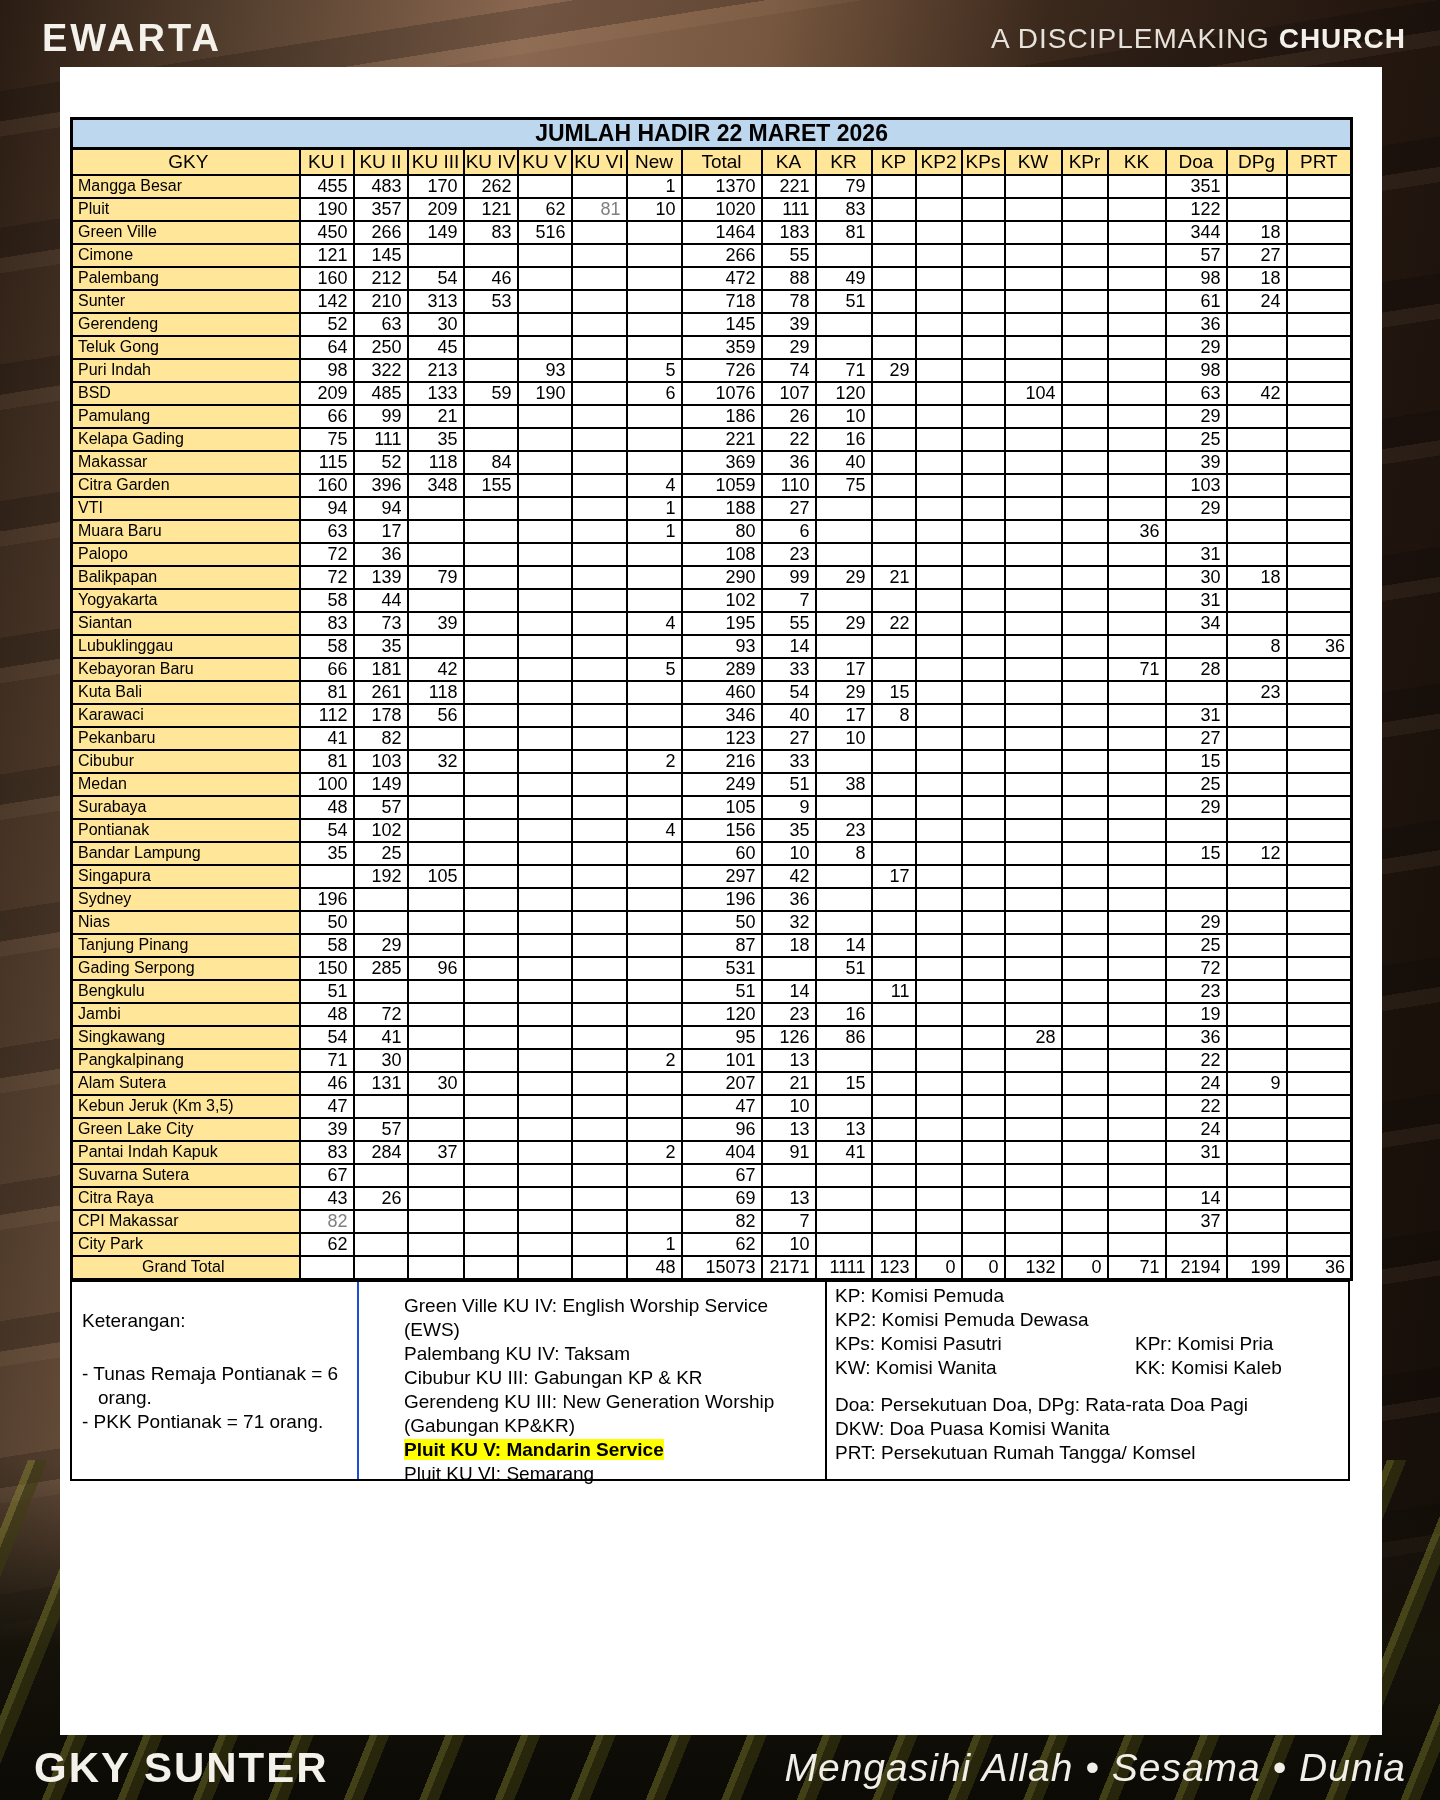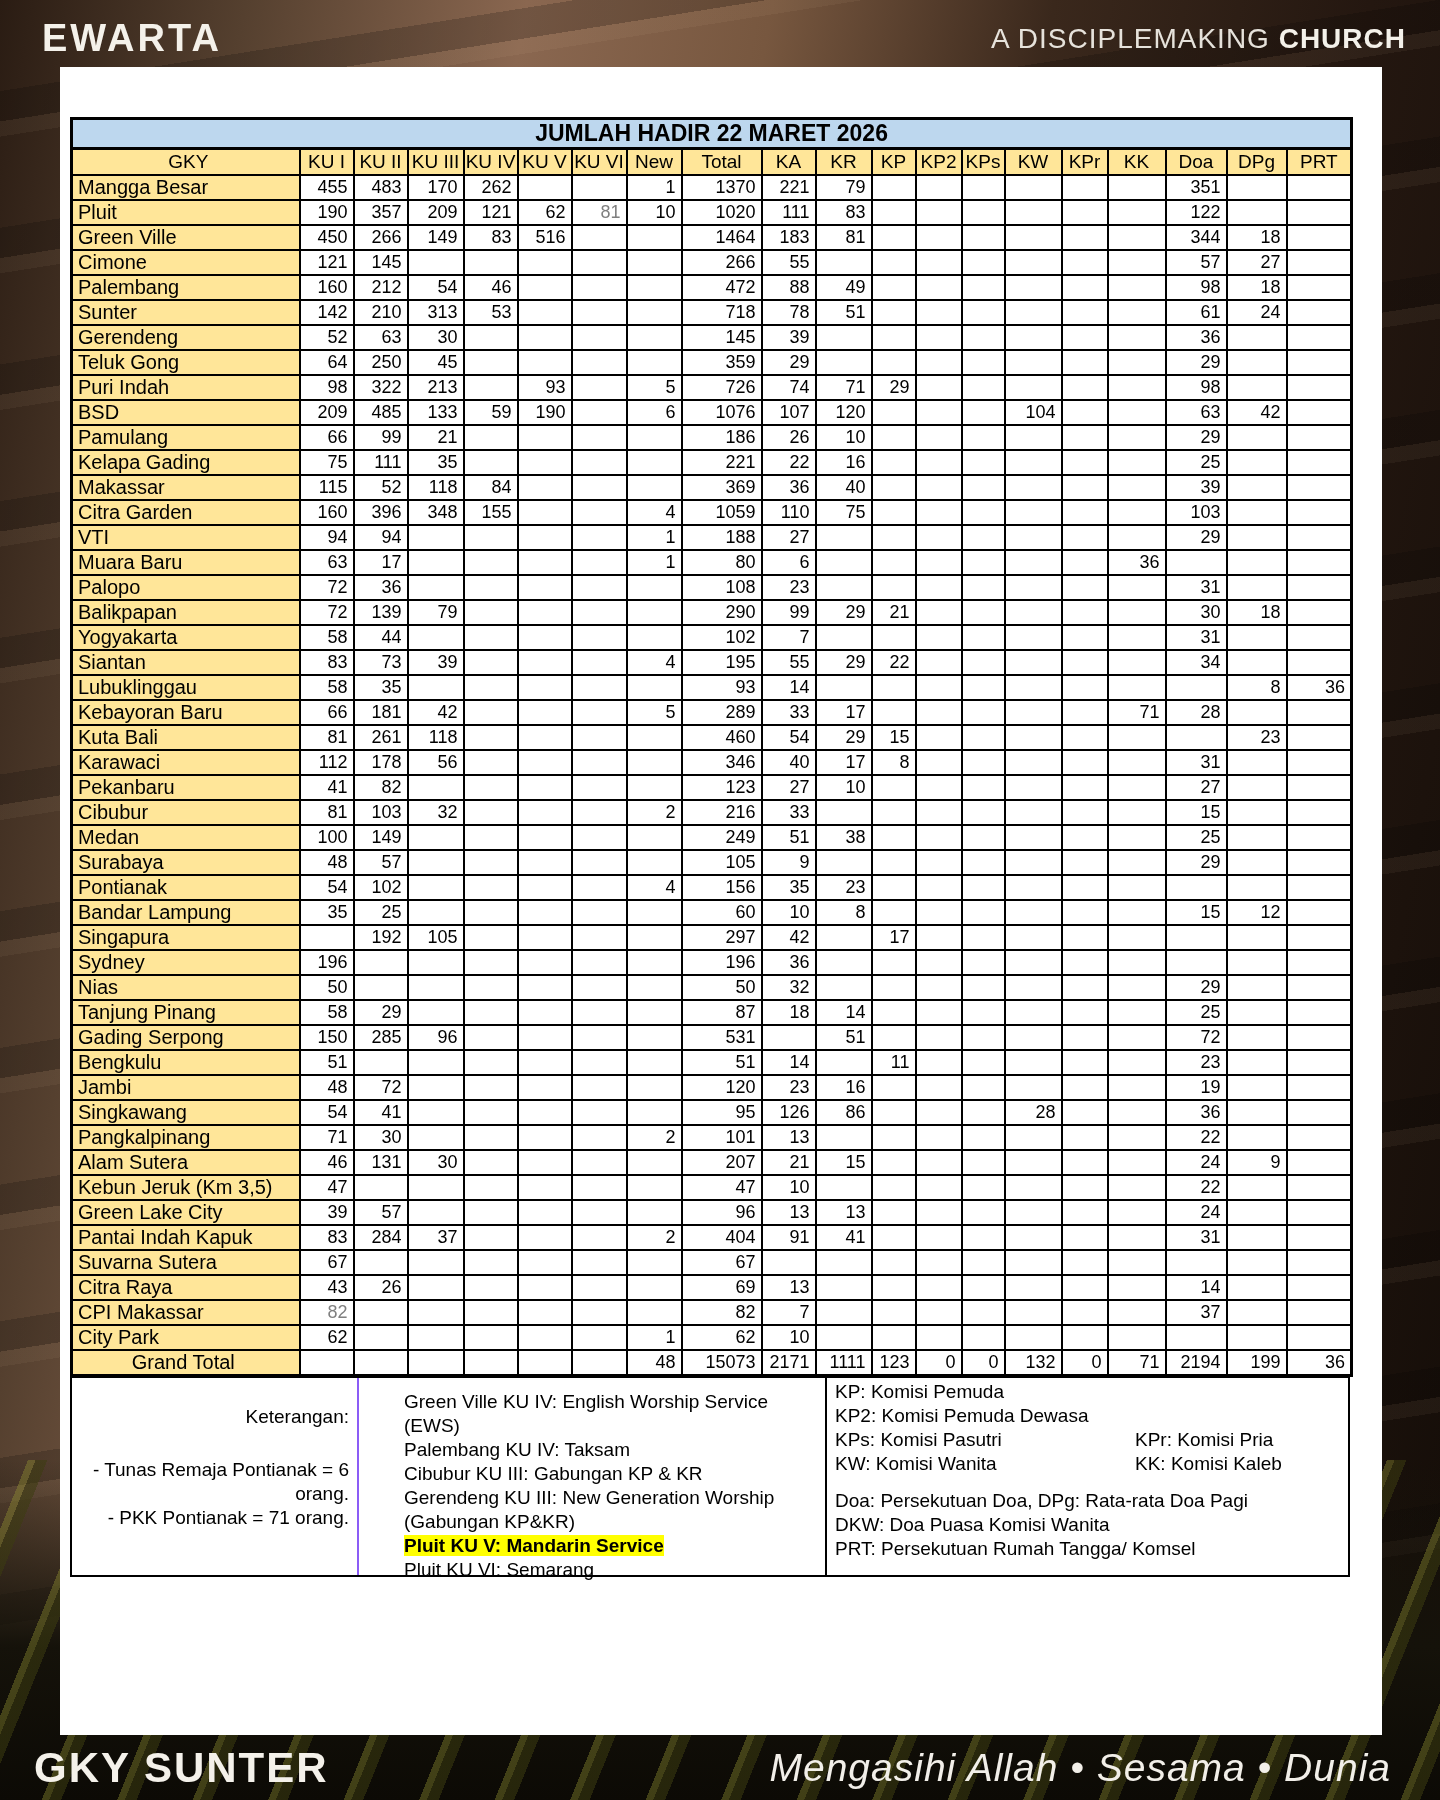--- a/index.html
+++ b/index.html
@@ -31,38 +31,38 @@
 
   table.att { border-collapse:collapse; table-layout:fixed; width:1280px;
     margin:50px 0 0 10px; border:3px solid #000; }
   table.att th, table.att td { border:2px solid #000; overflow:hidden; white-space:nowrap; }
   tr.title-row th { background:#bdd7ee; height:30px; font-size:23px; font-weight:bold;
     text-align:center; color:#000; border-bottom:3px solid #000; }
   tr.head-row th { background:#ffe699; height:26px; font-size:19px; font-weight:400;
     text-align:center; color:#000; }
   tr.head-row th.namehead { text-align:center; padding-left:5px; }
   tbody td { height:23px; font-size:18px; color:#000; text-align:right; padding:0 5px; background:#fff; }
-  tbody td.rowname { background:#ffe699; text-align:left; font-size:20px; padding-left:5px; }
+  tbody td.rowname { background:#ffe699; text-align:left; font-size:16px; padding-left:5px; }
   tbody tr.gt td.rowname { text-align:center; padding-left:0; }
   td.muted { color:#7f7f7f; }
 
   .notes { display:flex; width:1280px; margin:-2px 0 0 10px; height:202px;
     border:2px solid #000; border-top:3px solid #000; font-size:19px; color:#000; }
-  .note-left  { width:287px; border-right:2px solid #8b5cf6; padding:28px 8px 0 10px;text-align:right; }
+  .note-left  { width:287px; border-right:2px solid #1d4ed8; padding:28px 8px 0 10px; }
   .note-mid   { width:468px; border-right:2px solid #000; padding:12px 6px 0 8px; line-height:24px; }
   .note-right { flex:1; padding:2px 6px 0 8px; line-height:24px; position:relative; }
   .note-title { margin-bottom:30px; }
   .ket-item { padding-left:16px; text-indent:-16px; line-height:24px; }
   .svc-line { line-height:24px;margin-left:37px; }
   .svc-line .hl { background:#ffff00; font-weight:bold; }
   .legend-row { position:relative; }
   .legend-right { position:absolute; left:300px; top:0; }
   .legend-gap { height:13px; }
 
-  .bottom-strip { position:absolute; left:0; right:15px; bottom:0; height:65px; z-index:3;
+  .bottom-strip { position:absolute; left:0; right:0; bottom:0; height:65px; z-index:3;
     display:flex; align-items:center; justify-content:space-between; padding:0 34px; }
   .gky { color:#f4f1ea; font-size:42px; font-weight:800; letter-spacing:2px; }
   .motto { color:#f2efe9; font-size:39px; font-style:italic; letter-spacing:1px; }
 </style>
 </head>
 <body>
 
 <div class="page">
 
   <div class="top-strip">

